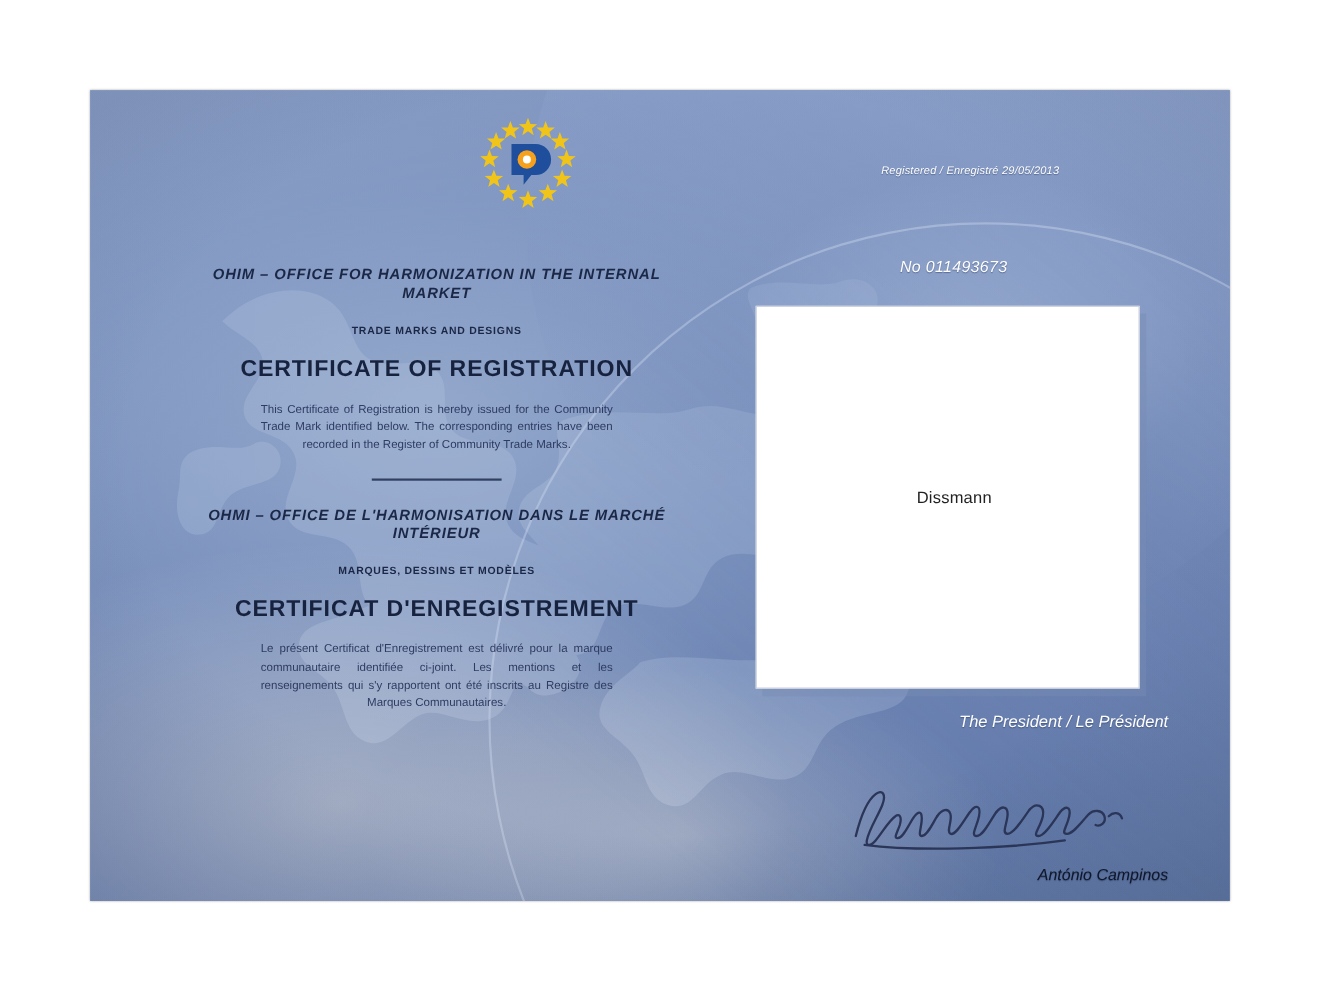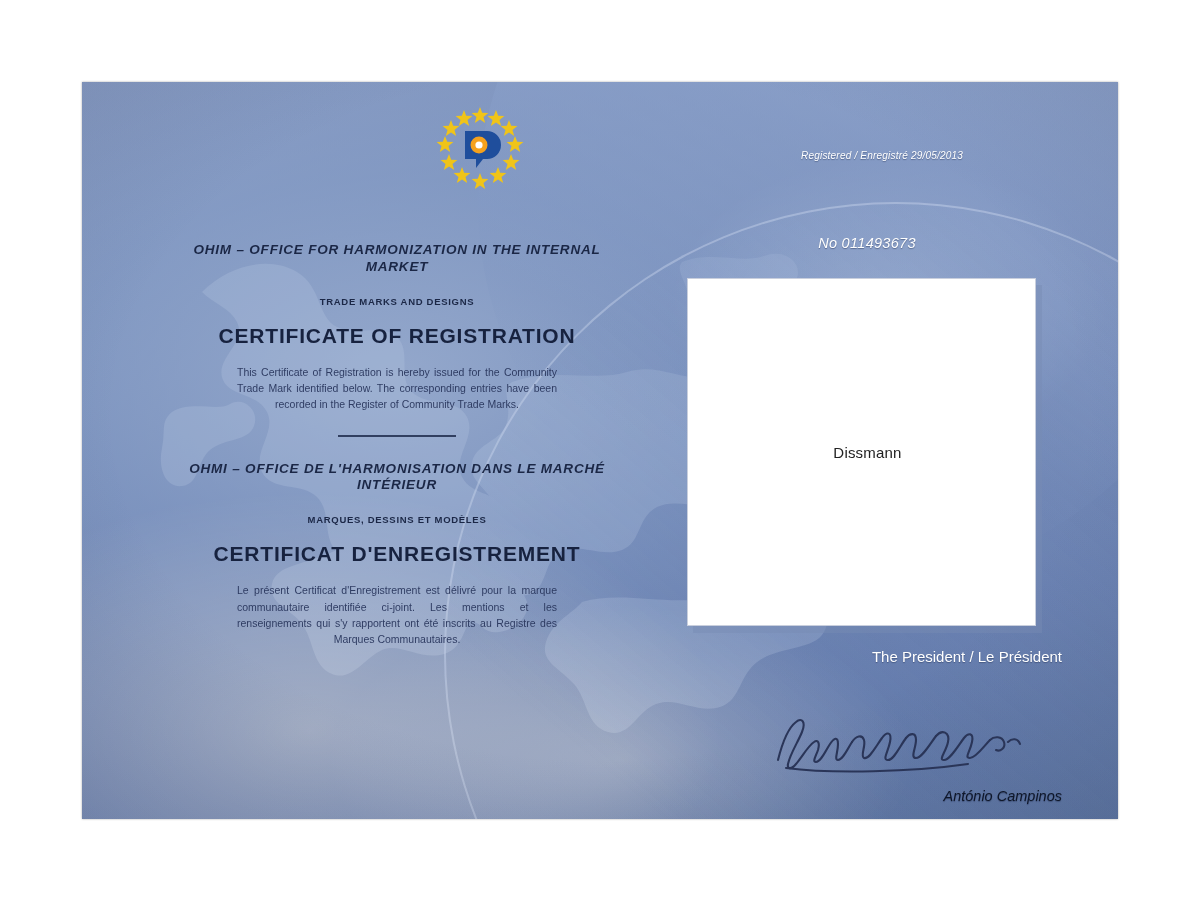--- a/index.html
+++ b/index.html
@@ -194,20 +194,21 @@
     letter-spacing: 0.2px;
   }
 
   .president-line {
     position: absolute;
     left: 600px;
     top: 566px;
     width: 380px;
     text-align: right;
     font-size: 15px;
+    font-style: italic;
     color: #ffffff;
     text-shadow: 0 1px 1px rgba(30,45,80,0.45);
   }
 
   #signature {
     position: absolute;
     left: 690px;
     top: 620px;
     width: 260px;
     height: 80px;

